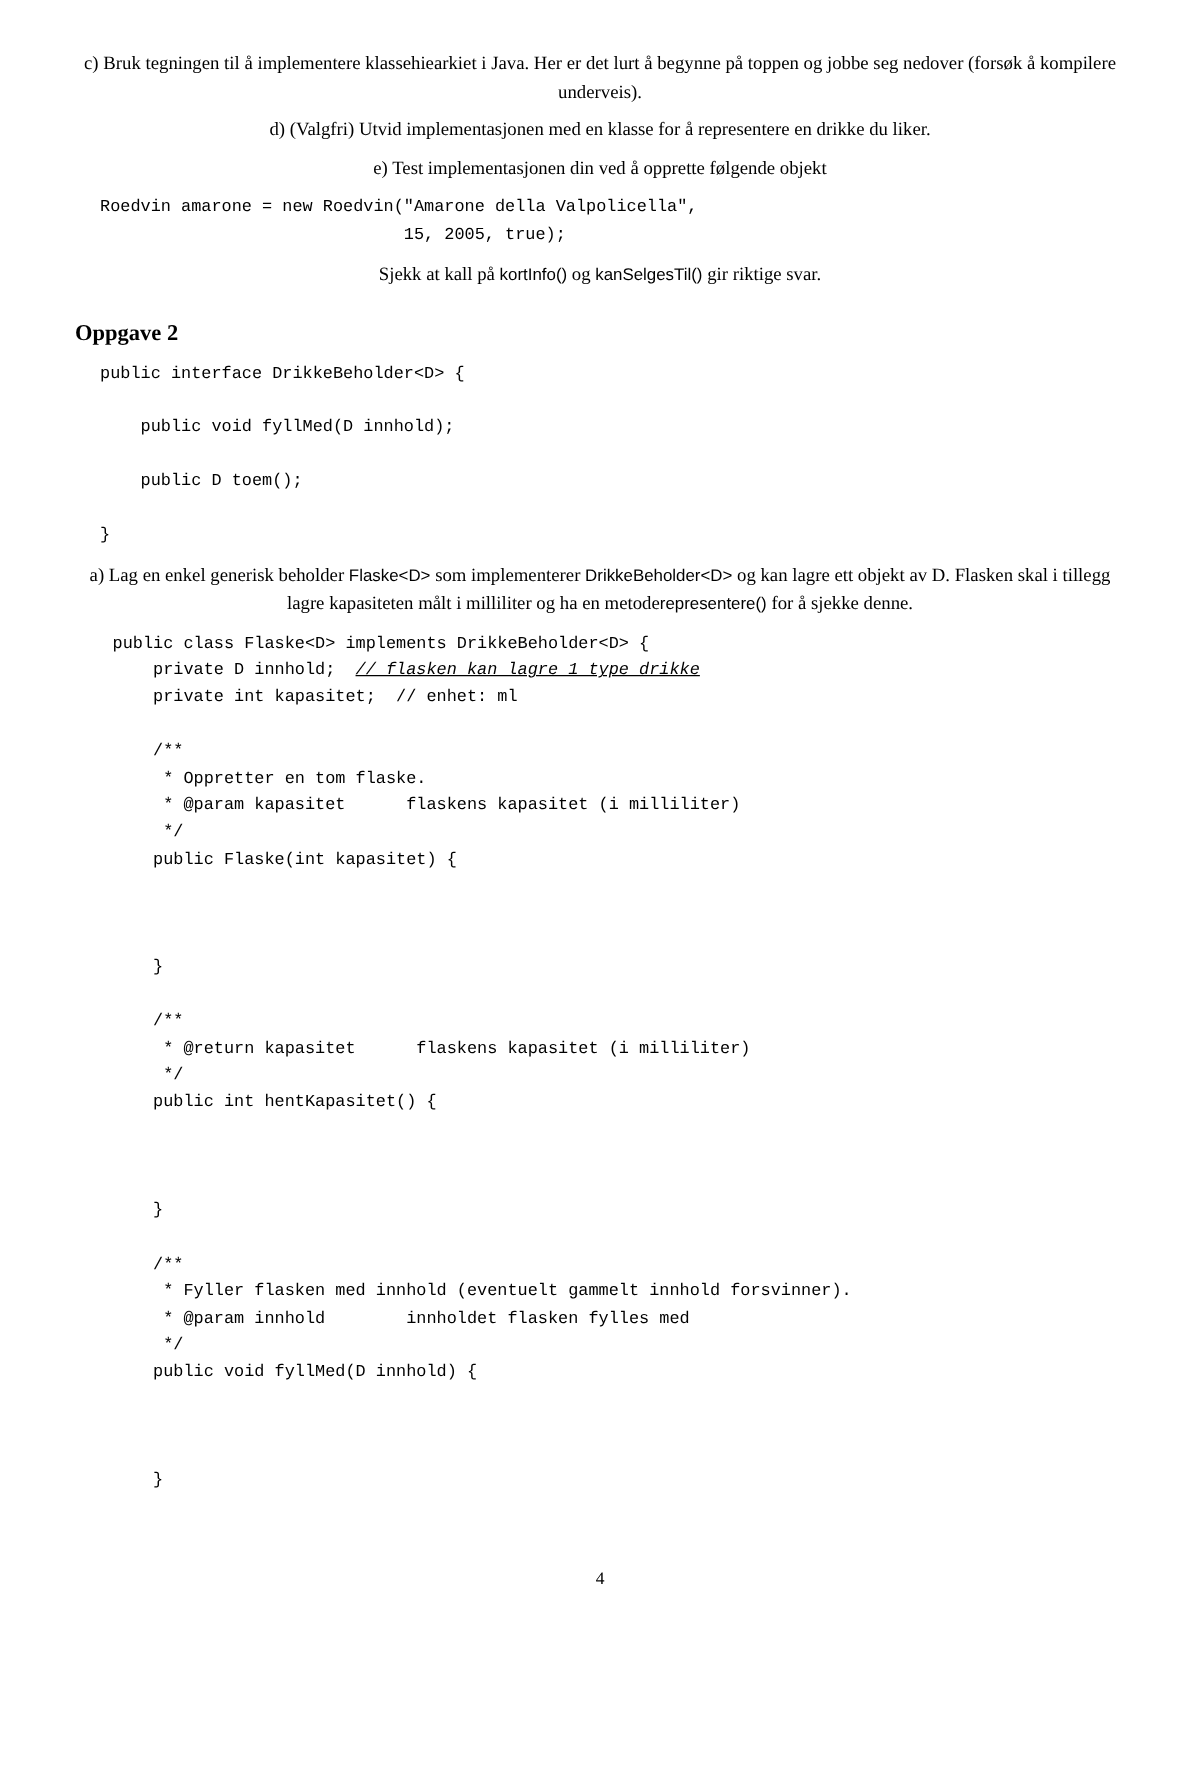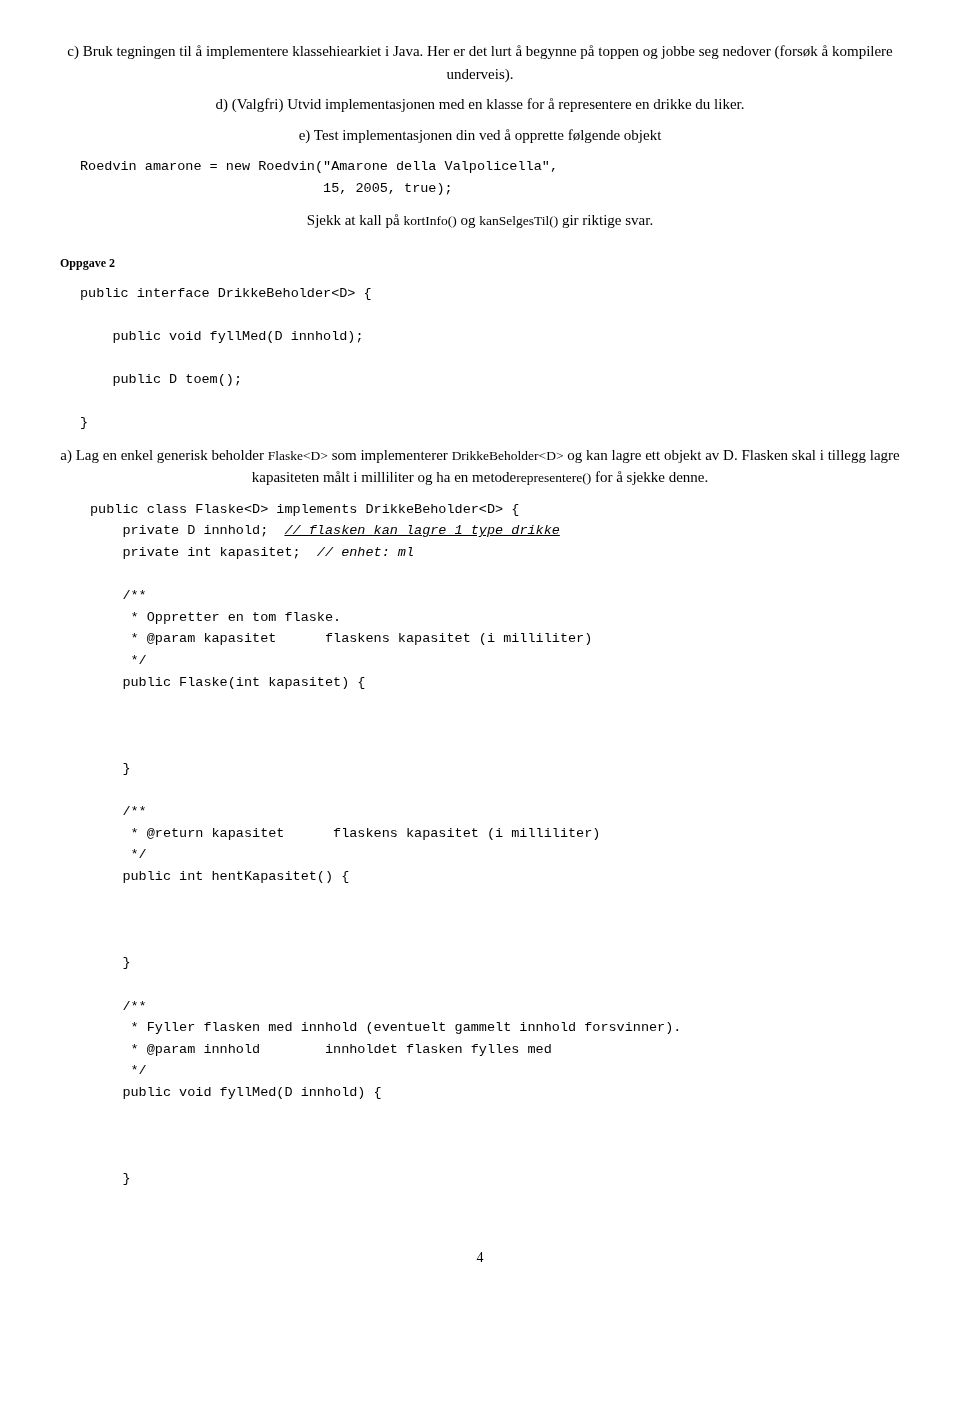--- a/index.html
+++ b/index.html
@@ -12,36 +12,36 @@
       background: #ffffff;
       font-family: 'Times New Roman', Times, serif;
       font-size: 15px;
       color: #000000;
       padding: 40px 60px;
       max-width: 960px;
       margin: 0 auto;
     }
 
     .section-heading {
-      font-size: 12px;
+      font-size: 18px;
       font-weight: bold;
       margin-top: 24px;
       margin-bottom: 12px;
     }
 
     .code-block {
       font-family: 'Courier New', Courier, monospace;
       font-size: 13.5px;
       line-height: 1.6;
       white-space: pre;
       margin: 10px 0 10px 20px;
     }
 
     .code-inline {
-      font-family: Liberation Serif, serif;
+      font-family: Liberation Sans, sans-serif;
       font-size: 13.5px;
     }
 
     p {
       margin-bottom: 8px;
       line-height: 1.5;
       text-align: center;
     }
 
     .indent1 {
@@ -89,21 +89,21 @@
 
 }</div>
 
 <p>
   <span>a)</span>
   <span> Lag en enkel generisk beholder <span class="code-inline">Flaske&lt;D&gt;</span> som implementerer <span class="code-inline">DrikkeBeholder&lt;D&gt;</span> og kan lagre ett objekt av D. Flasken skal i tillegg lagre kapasiteten målt i milliliter og ha en metode<span class="code-inline">representere()</span> for å sjekke denne.</span>
 </p>
 
 <div class="code-block indent1">public class Flaske&lt;D&gt; implements DrikkeBeholder&lt;D&gt; {
     private D innhold;  <span style="font-style:italic;text-decoration:underline;">// flasken kan lagre 1 type drikke</span>
-    private int kapasitet;  <span style="font-style:italic;">// enhet: ml</span>
+    private int kapasitet;  <span style="">// enhet: ml</span>
 
     /**
      * Oppretter en tom flaske.
      * @param kapasitet      flaskens kapasitet (i milliliter)
      */
     public Flaske(<span style="font-weight:normal;">int</span> kapasitet) {
 
 
 
     }

